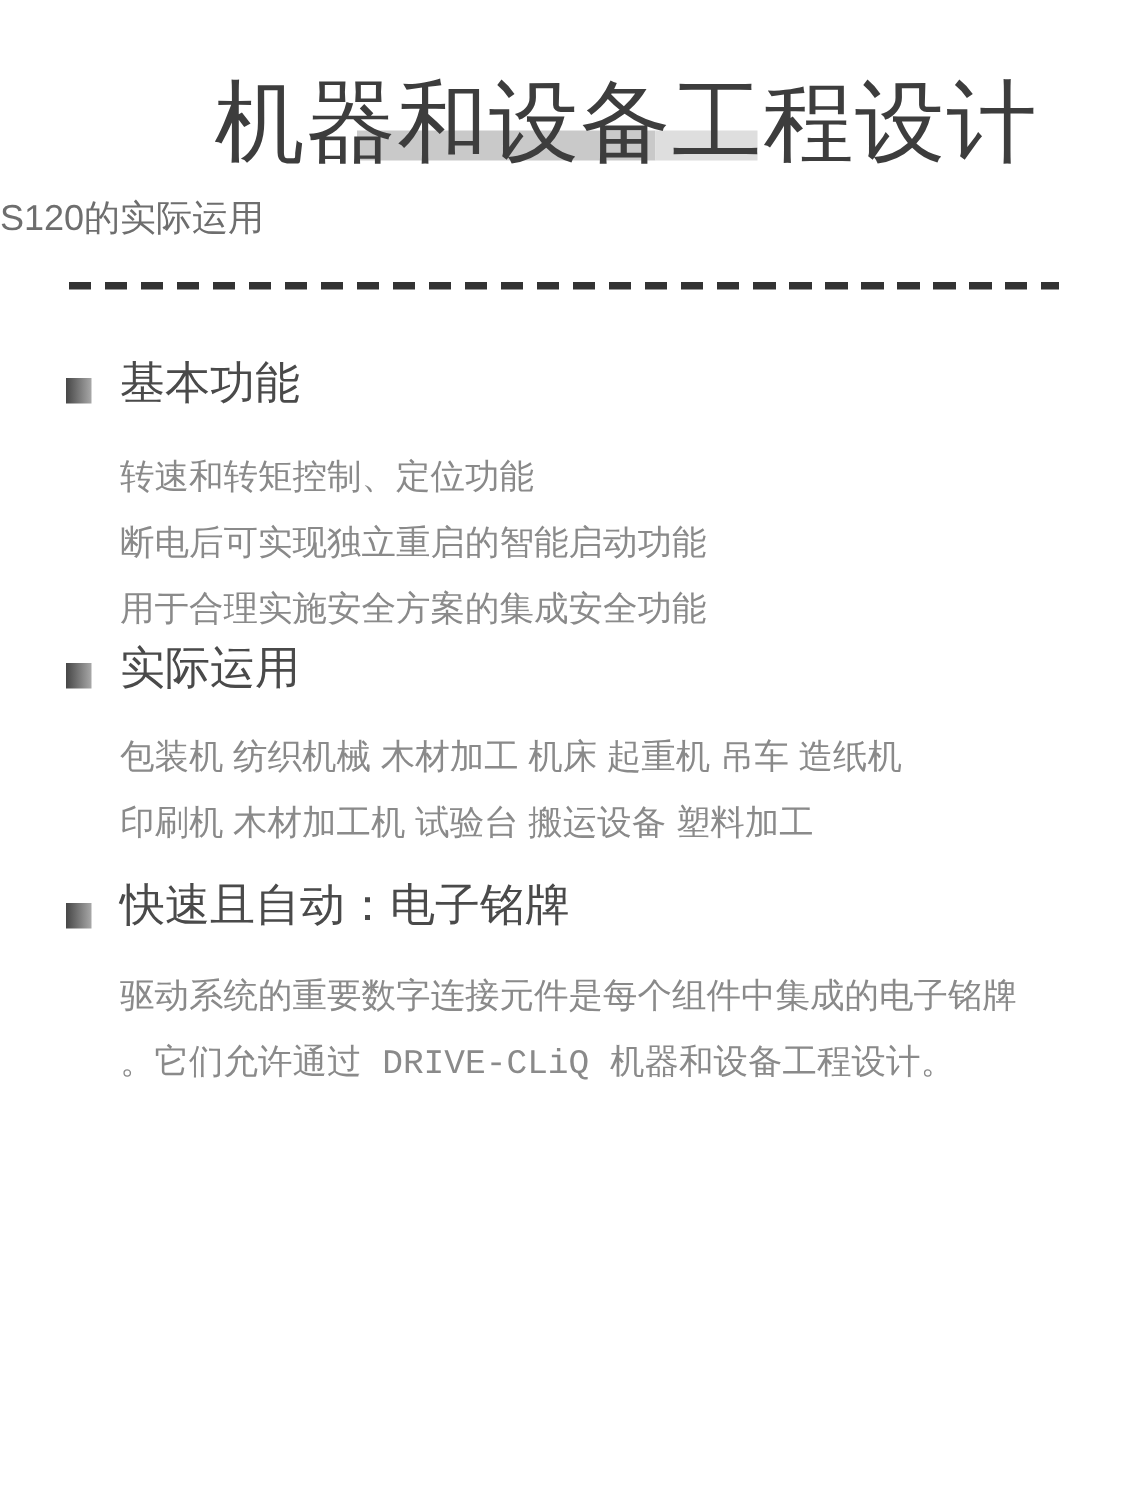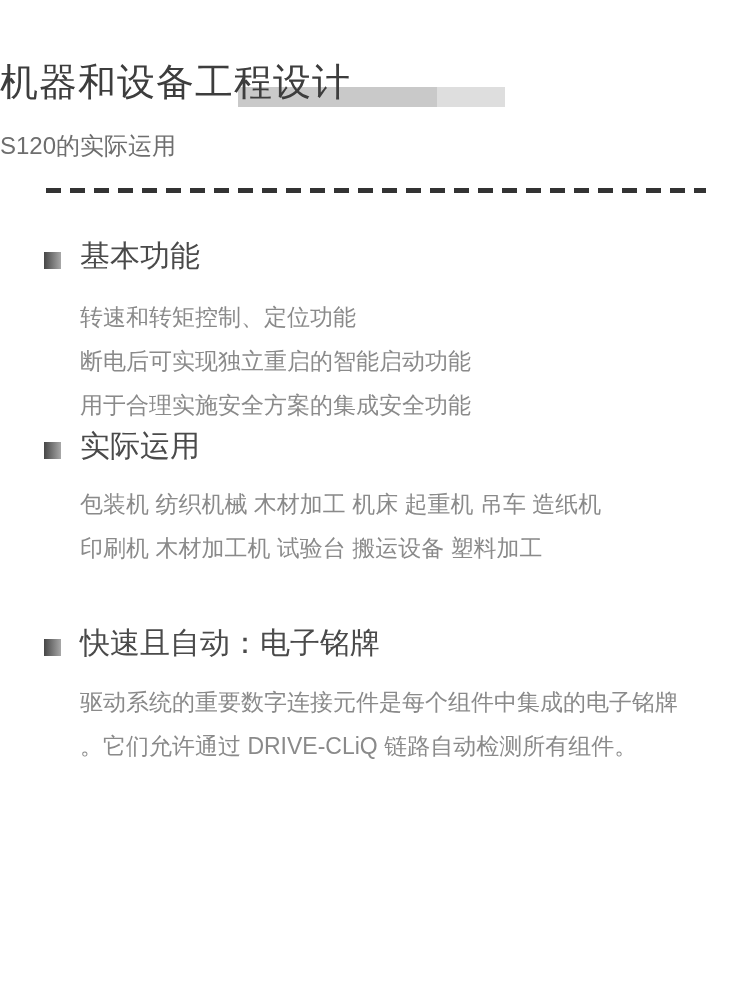--- a/index.html
+++ b/index.html
@@ -15,43 +15,43 @@
   .title-highlight-a{
     position:absolute;left:238px;top:87px;width:199px;height:20px;
     background:#c9c9c9;
   }
   .title-highlight-b{
     position:absolute;left:437px;top:87px;width:68px;height:20px;
     background:#dedede;
   }
   .page-title{
     position:absolute;left:0;top:50px;width:692px;
-    text-align:left;
-    font-size:38px;line-height:64px;font-weight:400;
+    text-align:right;
+    font-size:60px;line-height:64px;font-weight:400;
     color:#3d3d3d;
     z-index:1;
     letter-spacing:1px;
   }
   .page-subtitle{
     position:absolute;left:0;top:126px;width:750px;
     text-align:left;
     font-size:24px;line-height:40px;font-weight:400;
     color:#6e6e6e;
     z-index:1;
   }
   .dashed-divider{
     position:absolute;left:46px;top:188px;width:660px;height:5px;
     background:repeating-linear-gradient(to right,#333333 0 15px,transparent 15px 24px);
   }
 
   
   .sec{position:absolute;left:0;width:750px;}
   .sec-1{top:238px;}
   .sec-2{top:428px;}
-  .sec-3{top:625px;}
+  .sec-3{top:588px;font-family:Liberation Mono, monospace;}
   .sec-4{top:800px;}
 
   .bullet{
     position:absolute;left:44px;top:14px;width:17px;height:17px;
     background:linear-gradient(to right,#464646,#a8a8a8);
   }
   .sec-title{
     margin:0 0 0 80px;
     font-size:30px;line-height:36px;font-weight:400;
     color:#4a4a4a;
@@ -95,18 +95,18 @@
       <div class="body-line">包装机 纺织机械 木材加工 机床 起重机 吊车 造纸机</div>
       <div class="body-line">印刷机 木材加工机 试验台 搬运设备 塑料加工</div>
     </div>
   </div>
 
   <div class="sec sec-3">
     <span class="bullet"></span>
     <h2 class="sec-title">快速且自动：电子铭牌</h2>
     <div class="sec-body">
       <div class="body-line">驱动系统的重要数字连接元件是每个组件中集成的电子铭牌</div>
-      <div class="body-line">。它们允许通过 DRIVE-CLiQ 链路自动检测所有组件。</div>
+      <div class="body-line">。它们允许通过 DRIVE-CLiQ 机器和设备工程设计。</div>
     </div>
   </div>
 
 
 </div>
 
 </body></html>

